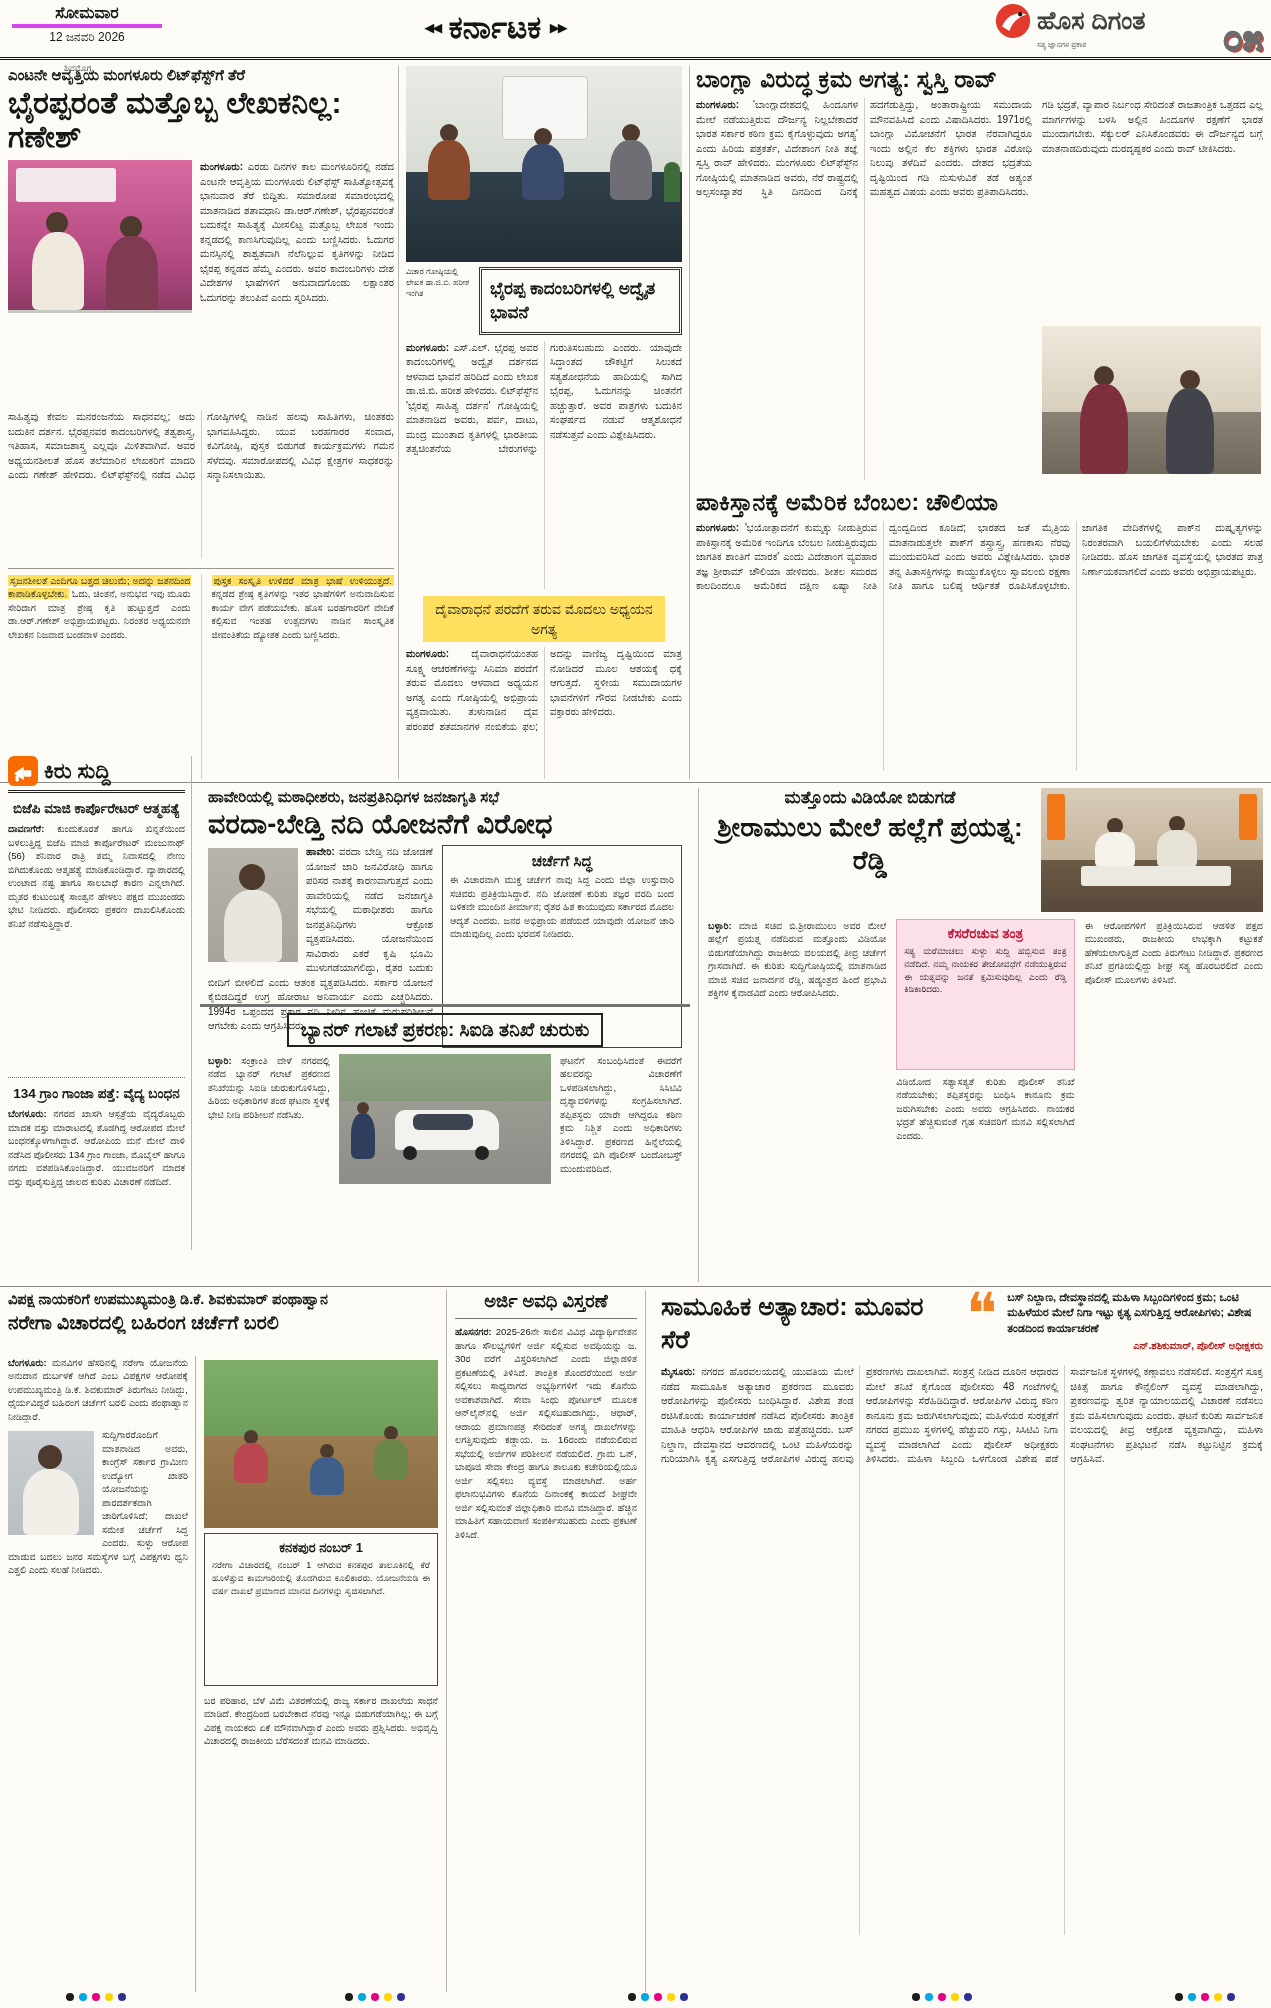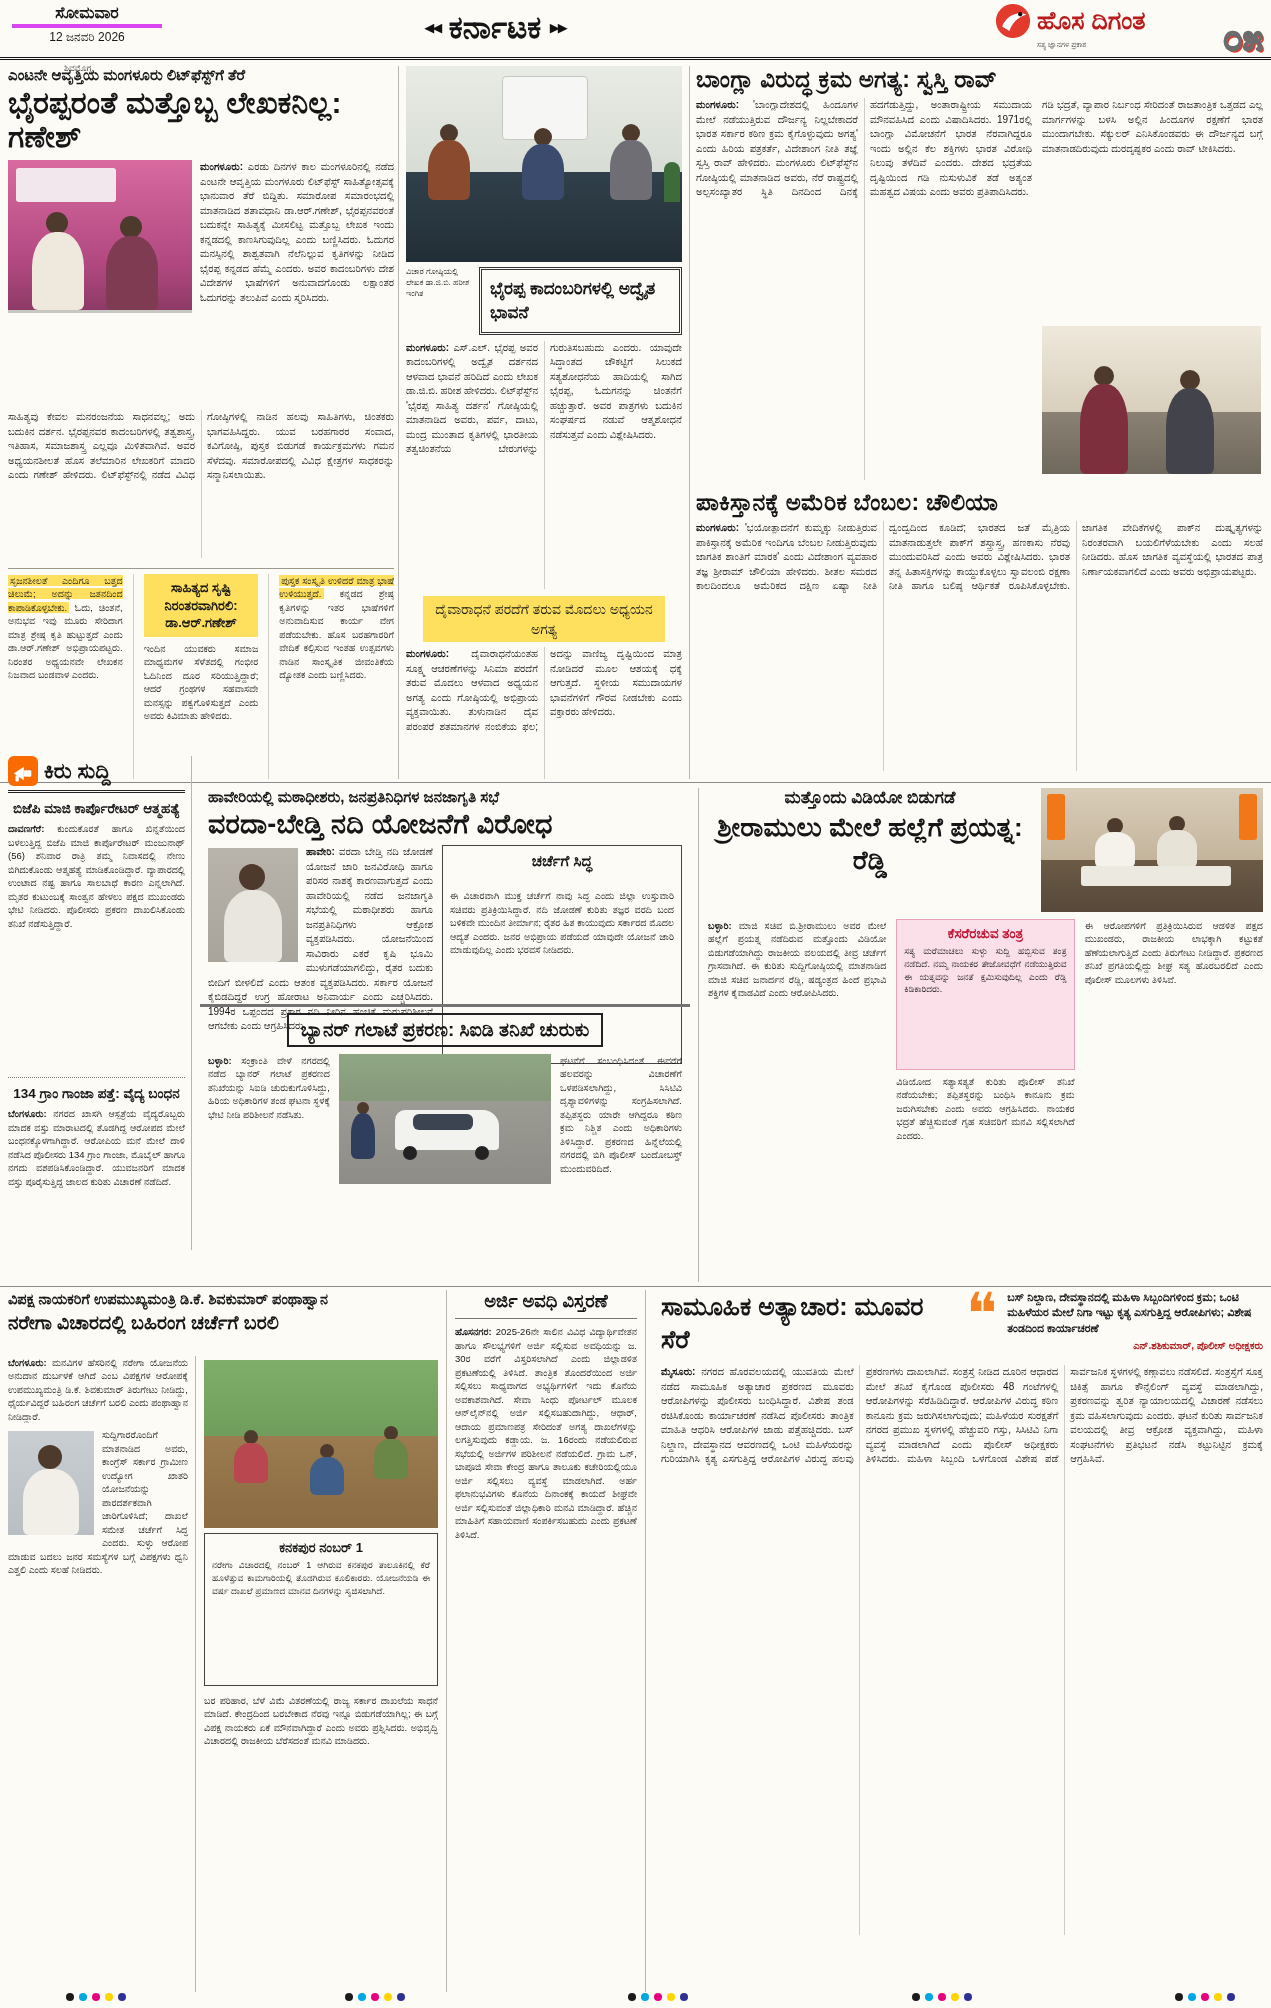--- a/index.html
+++ b/index.html
@@ -21,21 +21,21 @@
   
   #masthead{position:absolute;left:0;top:0;width:1271px;height:60px;border-bottom:3px double #111;background:#fcfbf6}
   #datebox{position:absolute;left:12px;top:4px;width:150px;text-align:center}
   #datebox .day{font-size:16px;font-weight:800}
   #datebox .date{font-size:12px;border-top:4px solid #d946ef;margin-top:2px;padding-top:2px}
   #edition{position:absolute;left:64px;top:63px;font-size:9px;color:#333}
   #ktitle{position:absolute;left:330px;top:10px;width:330px;text-align:center;font-size:31px;font-weight:800}
   #ktitle .orn{font-size:13px;vertical-align:6px;color:#111;letter-spacing:-2px}
   #brand{position:absolute;left:995px;top:3px;width:268px;height:56px}
   #brand .row{display:flex;align-items:center;gap:6px}
-  #brand .pname{font-size:25px;font-weight:800;color:#b91c1c}
+  #brand .pname{font-size:25px;font-weight:800;color:#404040}
   #brand .tag{font-size:7.5px;color:#444;margin-left:42px;margin-top:1px}
   #pagenum{position:absolute;right:0;top:14px;font-size:36px;font-weight:800;color:#f3f2ee;
            -webkit-text-stroke:1.6px #6b6b6b;text-shadow:2px 2px 0 var(--brand,#e23b2e)}
   
   #lead{position:absolute;left:8px;top:66px;width:386px;height:498px;overflow:hidden}
   #lead .kicker{font-size:15px;margin-bottom:2px}
   #lead .hl1{font-size:30px;line-height:1.14}
   .ph-left{float:left;margin:3px 8px 4px 0}
   
   #hlband{position:absolute;left:8px;top:568px;width:386px;height:211px;border-top:1px solid #9a988f;padding-top:5px;display:flex;gap:10px}
@@ -58,21 +58,21 @@
   #shorts .head{display:flex;align-items:center;gap:6px;border-bottom:3px double #222;padding-bottom:4px}
   #shorts .head .t{font-size:21px;font-weight:800}
   .shead{font-size:13.5px;font-weight:800;text-align:center;margin:7px 0 4px;line-height:1.35}
   .sdots{border-top:1px dotted #777;margin-top:7px}
   
   #varada{position:absolute;left:200px;top:788px;width:490px;height:276px;padding:0 8px;overflow:hidden}
   #varada .kicker{font-size:15px}
   #varada .hl1{font-size:27px;line-height:1.2;margin:2px 0 5px}
   #varada .wrap{display:flex;gap:9px}
   #chbox{width:240px;border:1px solid #444;padding:6px 7px;flex:none}
-  #chbox .t{font-size:15px;font-weight:800;text-align:center;margin-bottom:19px}
+  #chbox .t{font-size:15px;font-weight:800;text-align:center;margin-bottom:3px}
   
   #bannercase{position:absolute;left:200px;top:1004px;width:490px;height:214px;border-top:3px solid #737373;padding:6px 8px 0;overflow:hidden}
   #bannercase .hbox{display:inline-block;border:2px solid #222;padding:4px 12px;font-size:19px;font-weight:800}
   #bannercase .wrap{display:flex;gap:9px;margin-top:7px}
   
   #srira{position:absolute;left:698px;top:788px;width:565px;height:494px;border-left:1px solid #b7b5ad;padding-left:9px;overflow:hidden}
   #srira .top{display:flex;gap:9px}
   #srira .kicker{font-size:17px;text-align:center;margin-bottom:3px}
   #srira .hl1{font-size:26px;line-height:1.25;text-align:center}
   #srira .grid{display:flex;gap:10px;margin-top:7px}
@@ -153,24 +153,20 @@
   <div class="shape head-sh" style="left:112px;top:56px;width:22px;height:22px"></div>
   <div class="shape torso" style="left:98px;top:76px;width:52px;height:74px;background:#7e3b52"></div>
 </div>
 
 <div id="hlband">
   <div class="col bt9">
     <span class="hl">ಸೃಜನಶೀಲತೆ ಎಂದಿಗೂ ಬತ್ತದ ಚಿಲುಮೆ; ಅದನ್ನು ಜತನದಿಂದ ಕಾಪಾಡಿಕೊಳ್ಳಬೇಕು.</span>
     <span>ಓದು, ಚಿಂತನೆ, ಅನುಭವ ಇವು ಮೂರು ಸೇರಿದಾಗ ಮಾತ್ರ ಶ್ರೇಷ್ಠ ಕೃತಿ ಹುಟ್ಟುತ್ತದೆ ಎಂದು ಡಾ.ಆರ್.ಗಣೇಶ್ ಅಭಿಪ್ರಾಯಪಟ್ಟರು. ನಿರಂತರ ಅಧ್ಯಯನವೇ ಲೇಖಕನ ನಿಜವಾದ ಬಂಡವಾಳ ಎಂದರು.</span>
   </div>
   <div class="col bt9">
-    <div class="ybox">ಸಾಹಿತ್ಯದ ಸೃಷ್ಟಿ ನಿರಂತರವಾಗಿರಲಿ: ಡಾ.ಆರ್.ಗಣೇಶ್</div>
-    <span>ಇಂದಿನ ಯುವಕರು ಸಮಾಜ ಮಾಧ್ಯಮಗಳ ಸೆಳೆತದಲ್ಲಿ ಗಂಭೀರ ಓದಿನಿಂದ ದೂರ ಸರಿಯುತ್ತಿದ್ದಾರೆ; ಆದರೆ ಗ್ರಂಥಗಳ ಸಹವಾಸವೇ ಮನಸ್ಸನ್ನು ಪಕ್ವಗೊಳಿಸುತ್ತದೆ ಎಂದು ಅವರು ಕಿವಿಮಾತು ಹೇಳಿದರು.</span>
-  </div>
-  <div class="col bt9">
     <span class="hl">ಪುಸ್ತಕ ಸಂಸ್ಕೃತಿ ಉಳಿದರೆ ಮಾತ್ರ ಭಾಷೆ ಉಳಿಯುತ್ತದೆ.</span>
     <span>ಕನ್ನಡದ ಶ್ರೇಷ್ಠ ಕೃತಿಗಳನ್ನು ಇತರ ಭಾಷೆಗಳಿಗೆ ಅನುವಾದಿಸುವ ಕಾರ್ಯ ವೇಗ ಪಡೆಯಬೇಕು. ಹೊಸ ಬರಹಗಾರರಿಗೆ ವೇದಿಕೆ ಕಲ್ಪಿಸುವ ಇಂತಹ ಉತ್ಸವಗಳು ನಾಡಿನ ಸಾಂಸ್ಕೃತಿಕ ಜೀವಂತಿಕೆಯ ದ್ಯೋತಕ ಎಂದು ಬಣ್ಣಿಸಿದರು.</span>
   </div>
 </div>
 
 <div id="centercol">
   <div class="photo" style="width:276px;height:196px;background:linear-gradient(180deg,#e9ebe5 0%,#d7ddd5 54%,#30404a 54%,#222e36 100%)">
     <div class="shape" style="left:96px;top:10px;width:86px;height:64px;background:#f6f7f4;border-radius:4px;border:1px solid #c3c8c0"></div>
     <div class="shape head-sh" style="left:34px;top:58px;width:18px;height:18px"></div>
     <div class="shape torso" style="left:22px;top:74px;width:42px;height:60px;background:#8a4a2e"></div>

